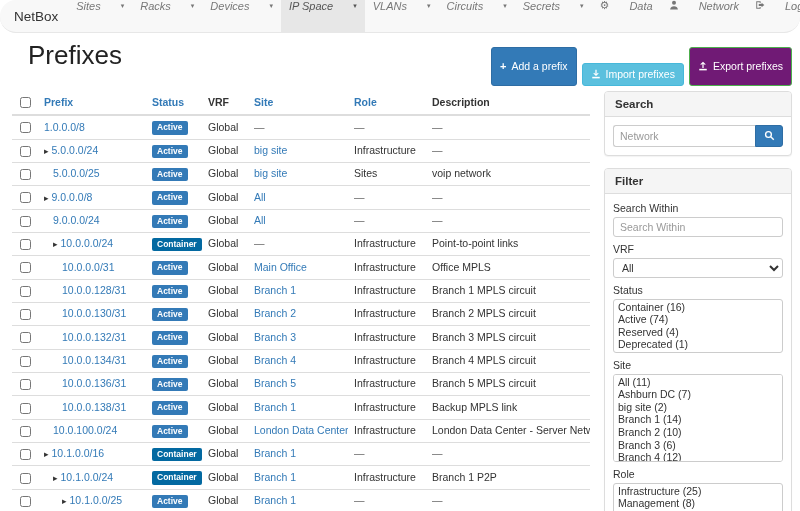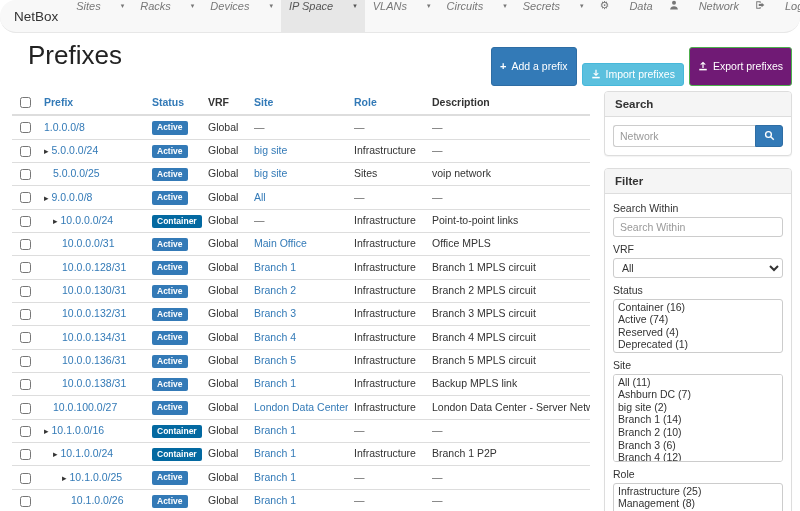--- a/index.html
+++ b/index.html
@@ -217,20 +217,29 @@
               <td class="c-check"><input type="checkbox" style=""></td>
               <td><span style="padding-left:0px"><span class="tree-arrow">▸</span><a class="lnk" href="#">9.0.0.0/8</a></span></td>
               <td><span class="label-status st-active">Active</span></td>
               <td>Global</td>
               <td><a class="lnk" href="#">All</a></td>
               <td><span class="dash">—</span></td>
               <td><span class="dash">—</span></td>
             </tr>
             <tr>
               <td class="c-check"><input type="checkbox" style=""></td>
+              <td><span style="padding-left:9px"><a class="lnk" href="#">9.0.0.0/24</a></span></td>
+              <td><span class="label-status st-active">Active</span></td>
+              <td>Global</td>
+              <td><a class="lnk" href="#">All</a></td>
+              <td><span class="dash">—</span></td>
+              <td><span class="dash">—</span></td>
+            </tr>
+            <tr>
+              <td class="c-check"><input type="checkbox" style=""></td>
               <td><span style="padding-left:9px"><span class="tree-arrow">▸</span><a class="lnk" href="#">10.0.0.0/24</a></span></td>
               <td><span class="label-status st-container">Container</span></td>
               <td>Global</td>
               <td><span class="dash">—</span></td>
               <td>Infrastructure</td>
               <td>Point-to-point links</td>
             </tr>
             <tr>
               <td class="c-check"><input type="checkbox" style=""></td>
               <td><span style="padding-left:18px"><a class="lnk" href="#">10.0.0.0/31</a></span></td>
@@ -289,21 +298,21 @@
               <td class="c-check"><input type="checkbox" style=""></td>
               <td><span style="padding-left:18px"><a class="lnk" href="#">10.0.0.138/31</a></span></td>
               <td><span class="label-status st-active">Active</span></td>
               <td>Global</td>
               <td><a class="lnk" href="#">Branch 1</a></td>
               <td>Infrastructure</td>
               <td>Backup MPLS link</td>
             </tr>
             <tr>
               <td class="c-check"><input type="checkbox" style=""></td>
-              <td><span style="padding-left:9px"><a class="lnk" href="#">10.0.100.0/27</a></span></td>
+              <td><span style="padding-left:9px"><a class="lnk" href="#">10.0.100.0/24</a></span></td>
               <td><span class="label-status st-active">Active</span></td>
               <td>Global</td>
               <td><a class="lnk" href="#">London Data Center</a></td>
               <td>Infrastructure</td>
               <td>London Data Center - Server Network</td>
             </tr>
             <tr>
               <td class="c-check"><input type="checkbox" style=""></td>
               <td><span style="padding-left:0px"><span class="tree-arrow">▸</span><a class="lnk" href="#">10.1.0.0/16</a></span></td>
               <td><span class="label-status st-container">Container</span></td>

